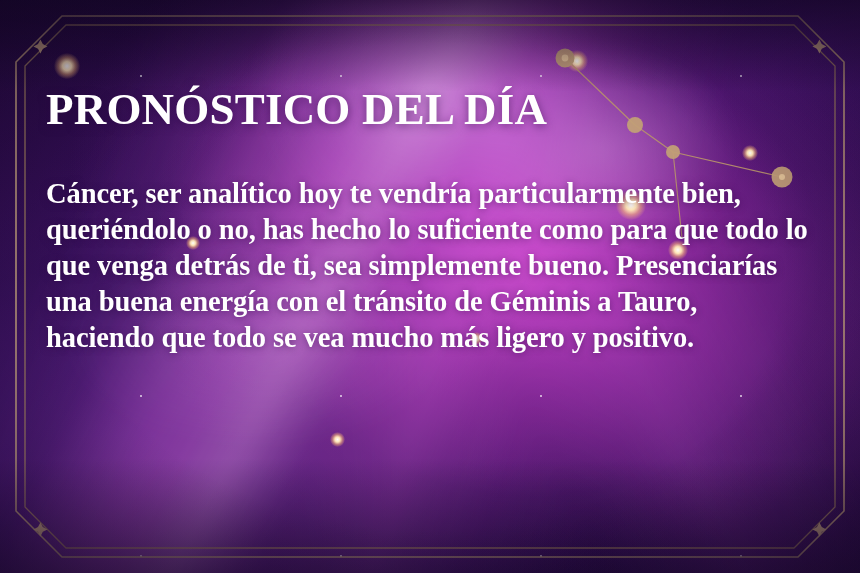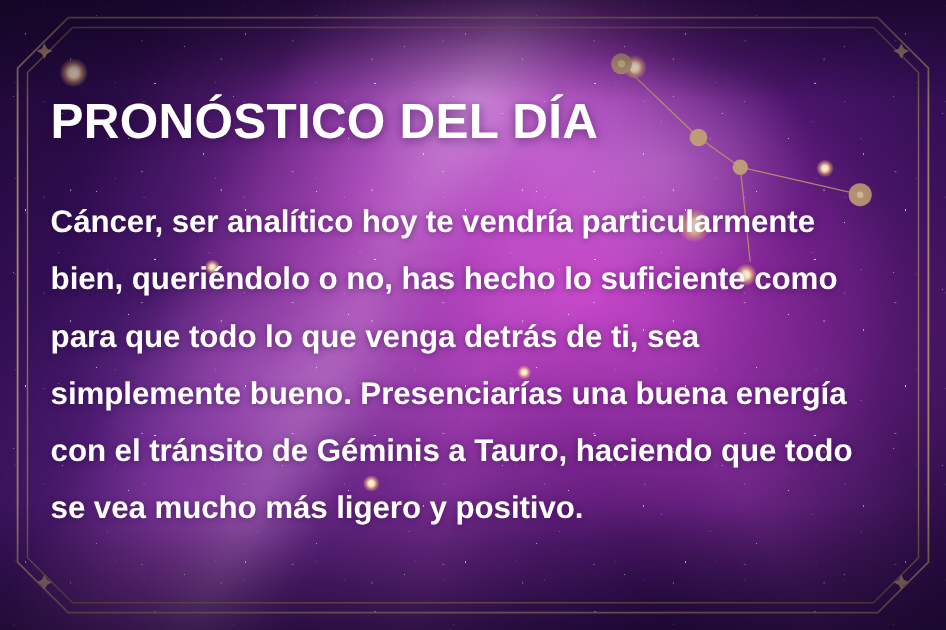--- a/index.html
+++ b/index.html
@@ -5,21 +5,21 @@
   html, body {
     margin: 0;
     padding: 0;
     background: #1a0a2e;
   }
   #poster {
     position: relative;
     width: 860px;
     height: 573px;
     overflow: hidden;
-    font-family: Liberation Sans, sans-serif;
+    font-family: Liberation Serif, serif;
     background-color: #404040;
     isolation: isolate;
   }
 
   
   .bg-base {
     position: absolute;
     inset: 0;
     background:
       radial-gradient(ellipse 58% 70% at 62% 46%, rgba(196, 62, 196, 0.92) 0%, rgba(160, 45, 170, 0.62) 32%, rgba(110, 30, 130, 0.28) 58%, rgba(70, 20, 100, 0) 78%),
@@ -128,21 +128,21 @@
     letter-spacing: 0.2px;
     line-height: 1.06;
     text-shadow: 0 2px 10px rgba(40, 6, 64, 0.55);
   }
   .body-text {
     margin: 0;
     padding-top: 42px;
     color: #ffffff;
     font-size: 28.5px;
     font-weight: bold;
-    line-height: 52px;
+    line-height: 36px;
     letter-spacing: -0.1px;
     width: 765px;
     text-shadow: 0 1px 7px rgba(42, 8, 66, 0.50);
   }
 </style>
 </head>
 <body>
 
 <div id="poster">
 

